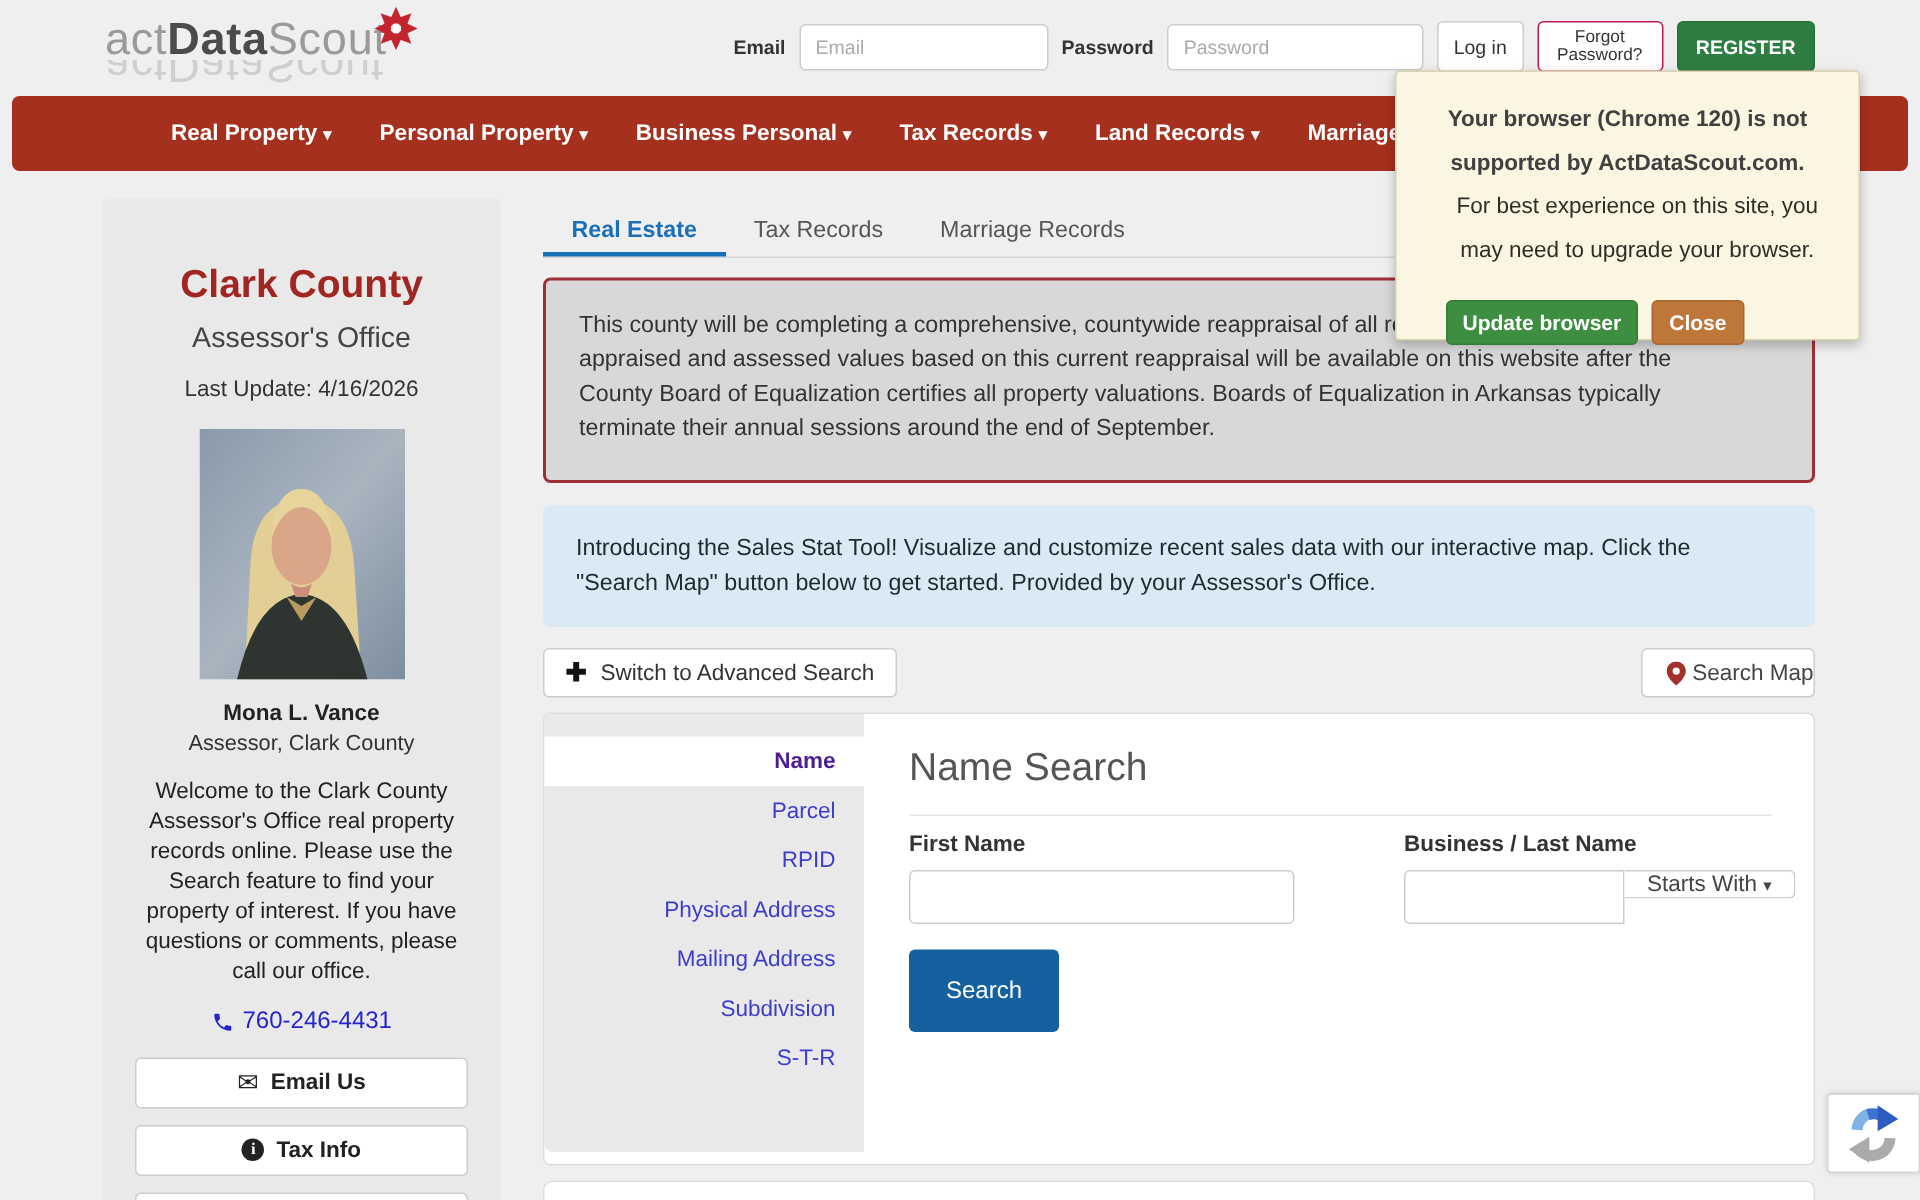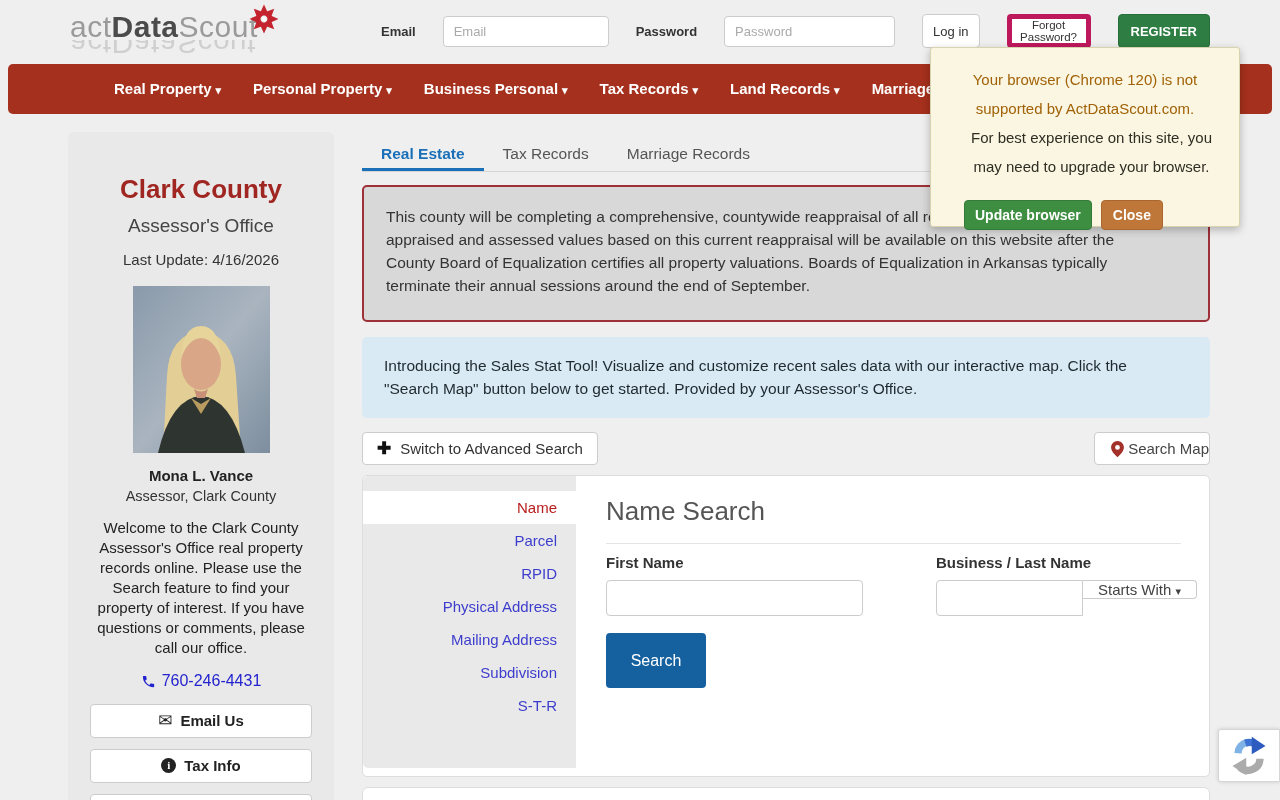--- a/index.html
+++ b/index.html
@@ -9,28 +9,28 @@
   
   .header { position:absolute; left:0; top:0; width:1280px; height:62px; background:#efefef; }
   .logo { position:absolute; left:70px; top:10px; font-size:30px; letter-spacing:.5px; }
   .logo .l1 { color:#9a9a9a; }
   .logo .l2 { color:#4b4b4b; font-weight:bold; }
   .logo .l3 { color:#9a9a9a; }
   .logo-reflection { position:absolute; left:70px; top:40px; font-size:30px; letter-spacing:.5px;
     transform:scaleY(-1); opacity:.13; height:20px; overflow:hidden; }
   .pinwheel { position:absolute; left:247px; top:2px; width:34px; height:34px; }
 
-  .login-bar { position:absolute; right:70px; top:14px; display:flex; align-items:center; gap:27px; }
+  .login-bar { position:absolute; right:70px; top:14px; display:flex; align-items:center; gap:9px; }
   .login-bar label { font-size:13px; font-weight:bold; color:#333; }
   .login-bar input { height:31px; border:1px solid #ccc; border-radius:4px; padding:0 10px;
     font-size:13px; color:#555; background:#fff; width:166px; }
   .login-bar input::placeholder { color:#aaa; }
   .btn-plain { height:34px; background:#fff; border:1px solid #ccc; border-radius:4px;
     font-size:13px; color:#333; padding:0 10px; cursor:pointer; }
-  .btn-forgot { height:34px; width:84px; background:#fff; border:5px solid #be185d; border-radius:4px;
+  .btn-forgot { height:34px; width:84px; background:#fff; border:1px solid #be185d; border-radius:4px;
     font-size:11.5px; color:#333; line-height:12px; padding:0 4px; cursor:pointer; }
   .btn-register { height:34px; background:#2e7d43; border:1px solid #27703a; border-radius:4px;
     font-size:13px; font-weight:bold; color:#fff; padding:0 12px; cursor:pointer; }
 
   
   .navbar { position:absolute; left:8px; right:8px; top:64px; height:50px;
     background:#a5301d; border-radius:5px; display:flex; align-items:center; padding-left:90px; }
   .nav-item { color:#fff; font-weight:bold; font-size:15px; padding:0 16px; height:50px;
     line-height:50px; cursor:pointer; white-space:nowrap; }
   .nav-item .caret { font-size:11px; margin-left:4px; }
@@ -78,21 +78,21 @@
     background:#fff; border:1px solid #ccc; border-radius:4px; font-size:15px; color:#444;
     display:flex; align-items:center; justify-content:flex-end; gap:4px; cursor:pointer; }
 
   
   .search-card { position:absolute; left:362px; top:475px; width:848px; height:302px;
     background:#fff; border:1px solid #ddd; border-radius:5px; }
   .search-nav { position:absolute; left:0; top:0; width:213px; height:292px;
     background:#e9e9e9; border-radius:5px 0 0 5px; padding-top:15px; }
   .snav-item { height:33px; line-height:33px; text-align:right; padding-right:19px;
     font-size:15px; color:#3d3dcd; cursor:pointer; }
-  .snav-item.active { background:#fff; color:#b91c1c; font-weight:normal; }
+  .snav-item.active { background:#fff; color:#4c1d95; font-weight:bold; }
   .search-pane { position:absolute; left:213px; top:0; right:0; bottom:0; padding:20px 28px 0 30px; }
   .pane-title { font-size:26px; color:#555; font-weight:normal; }
   .pane-rule { border:none; border-top:1px solid #e5e5e5; margin:16px 0 20px; }
   .field-label { font-size:15px; font-weight:bold; color:#333; margin-bottom:9px; }
   .col-first { position:absolute; left:30px; top:78px; width:257px; }
   .col-last  { position:absolute; left:360px; top:78px; width:261px; }
   .text-input { width:100%; height:36px; border:1px solid #ccc; border-radius:4px;
     padding:0 10px; font-size:14px; }
   .input-group { display:flex; width:261px; }
   .input-group input { width:147px; height:36px; border:1px solid #ccc;
@@ -102,21 +102,21 @@
   .search-btn { position:absolute; left:30px; top:157px; width:100px; height:55px;
     background:#15609f; border:none; border-radius:4px; color:#fff; font-size:16px; cursor:pointer; }
 
   .bottom-card { position:absolute; left:362px; top:787px; width:848px; height:30px;
     background:#fff; border:1px solid #ddd; border-radius:6px 6px 0 0; }
 
   
   .popup { position:absolute; left:930px; top:47px; width:310px; height:180px; z-index:50;
     background:#fbf6e2; border:1px solid #d8d2ae; border-radius:3px;
     box-shadow:0 3px 8px rgba(0,0,0,.25); padding-top:17px; text-align:center; }
-  .popup-bold { font-size:15px; font-weight:normal; color:#a16207; line-height:29px; white-space:pre-line; }
+  .popup-bold { font-size:15px; font-weight:bold; color:#404040; line-height:29px; white-space:pre-line; }
   .popup-reg  { font-size:15px; color:#2e2e24; line-height:29px; white-space:pre-line;padding-left:13px; }
   .popup-btns { position:absolute; left:33px; top:182px; display:flex; gap:9px; transform:translateY(-100%); }
   .btn-update { background:#3e8e41; border:1px solid #357a38; border-radius:4px; color:#fff;
     font-size:14px; font-weight:bold; padding:6px 10px; cursor:pointer; }
   .btn-close { background:#bf7639; border:1px solid #a96630; border-radius:4px; color:#fff;
     font-size:14px; font-weight:bold; padding:6px 11px; cursor:pointer; }
 
   
   .recaptcha { position:absolute; left:1218px; top:729px; width:62px; height:53px;
     background:#fff; border:1px solid #d6d6d6; border-radius:3px 0 0 3px;

